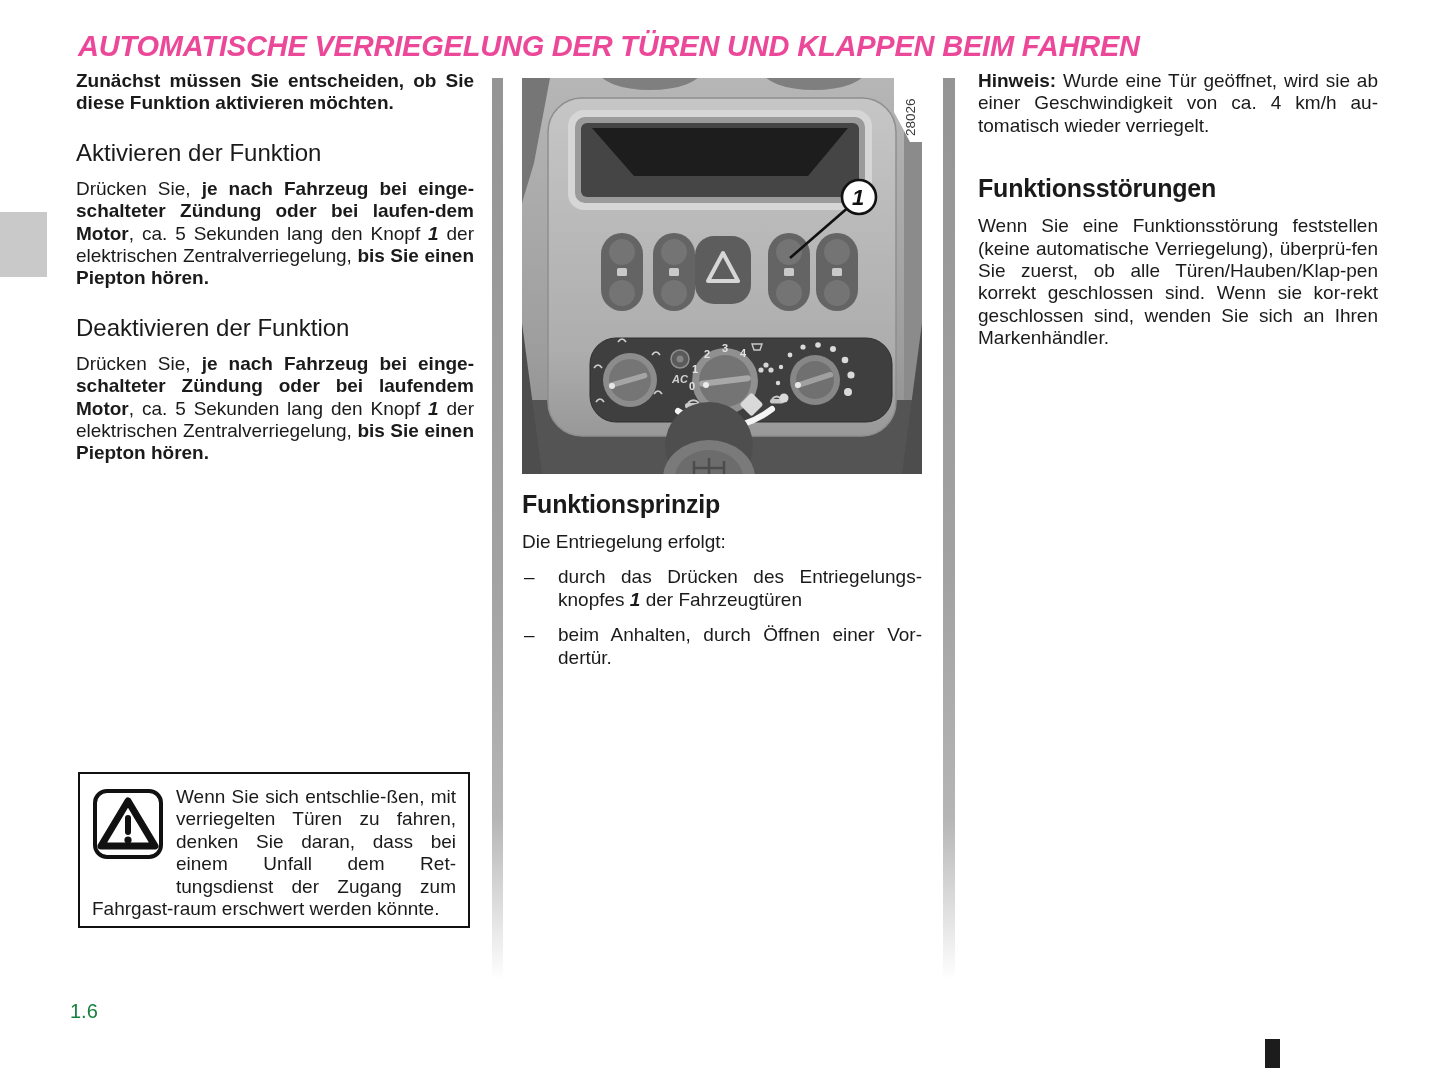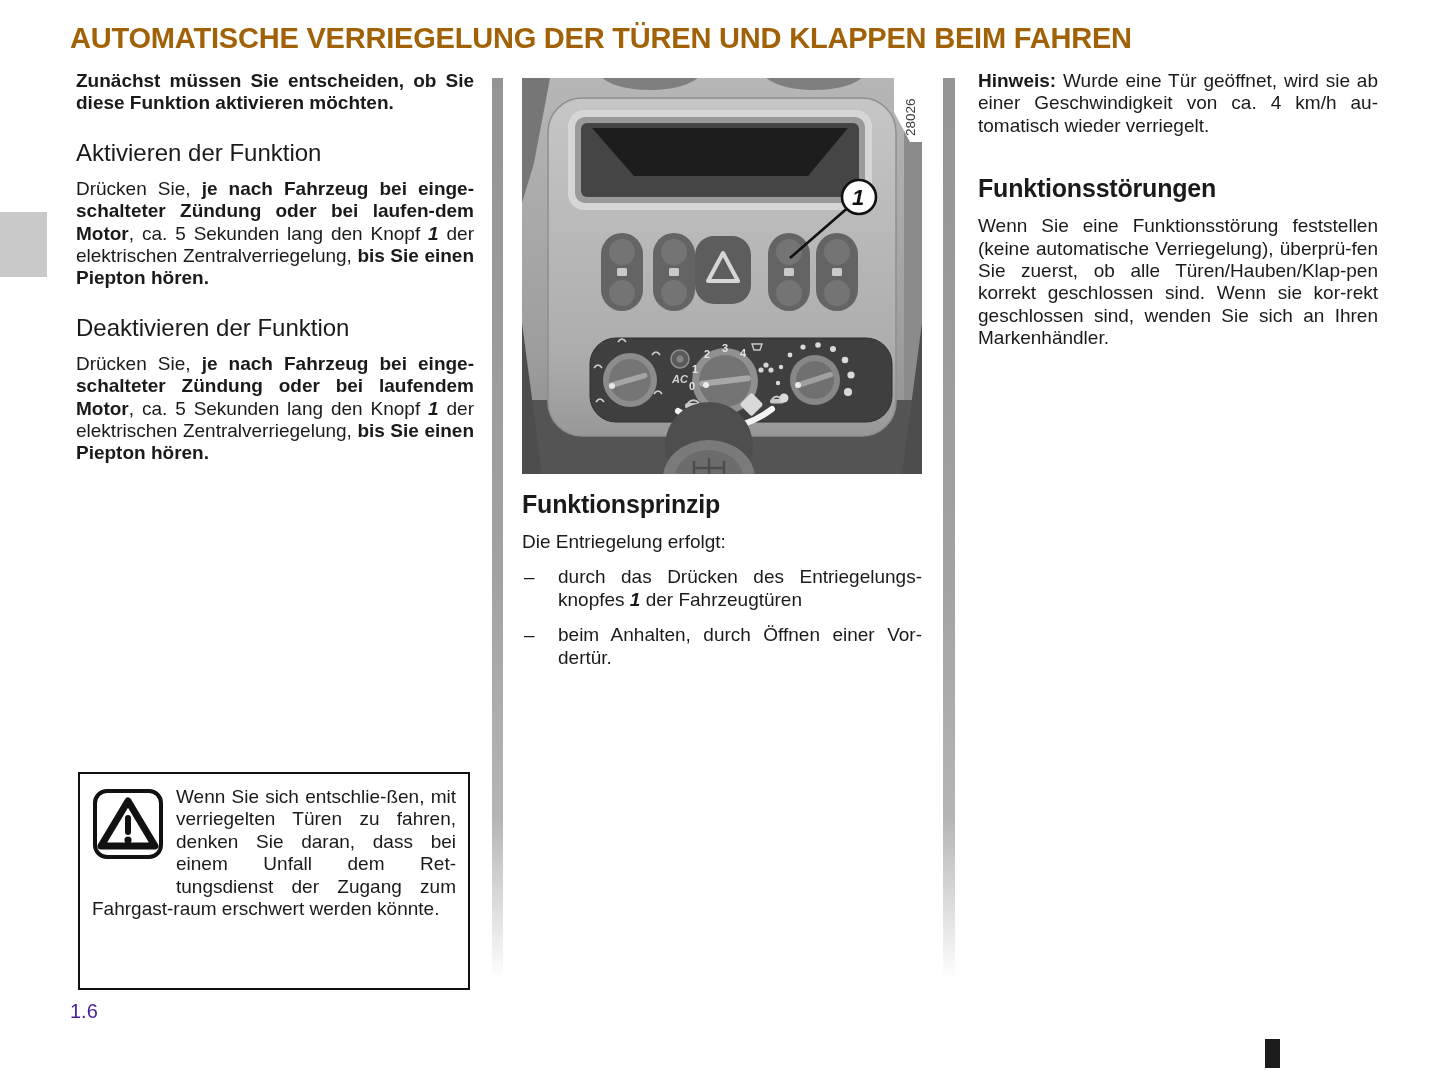--- a/index.html
+++ b/index.html
@@ -7,21 +7,21 @@
     position:relative;
     width:1445px;height:1070px;
     background:#ffffff;
     font-family:"Liberation Sans","DejaVu Sans",sans-serif;
     color:#1a1a1a;
     overflow:hidden;
   }
   .page-title{
     position:absolute;left:70px;top:22px;width:1320px;
     font-size:29px;font-weight:bold;letter-spacing:-0.2px;
-    margin:0;color:#a16207;white-space:nowrap;
+    margin:8px;color:#ec4899;white-space:nowrap;font-style:italic;
   }
   .chapter-tab{
     position:absolute;left:0;top:212px;width:47px;height:65px;
     background:#c9c9c9;
   }
   .col{position:absolute;top:70px;}
   .col-left{left:76px;width:398px;}
   .col-middle{left:522px;width:400px;top:70px;}
   .col-right{left:978px;width:400px;}
   .vsep{
@@ -43,30 +43,30 @@
   }
   .col-middle h2.section-heading{margin-top:16px;}
   .col-right h2.section-heading{margin-top:37px;}
   .figure-wrap{width:400px;height:396px;margin-top:8px;}
   .list-item{
     position:relative;padding-left:36px;margin:0 0 13px 0;
     font-size:19px;line-height:22.4px;text-align:justify;
   }
   .list-item .dash{position:absolute;left:2px;top:0;}
   .warning-box{
-    position:absolute;left:78px;top:772px;width:392px;height:218px;
+    position:absolute;left:78px;top:772px;width:392px;height:156px;
     border:2.5px solid #111;box-sizing:border-box;
     padding:12px 12px 0 12px;background:#fff;
   }
   .warn-icon{
     float:left;width:72px;height:72px;margin:2px 12px 26px 0;
   }
   .warn-text{line-height:23.6px;margin:0;}
   .page-number{
-    position:absolute;left:70px;top:1000px;font-size:20px;color:#4c1d95;
+    position:absolute;left:70px;top:1000px;font-size:20px;color:#15803d;
   }
   .print-marker{
     position:absolute;left:1265px;top:1039px;width:15px;height:29px;
     background:#1c1c1c;
   }
   svg text{font-family:"Liberation Sans","DejaVu Sans",sans-serif;}
 </style>
 </head>
 <body>
 

